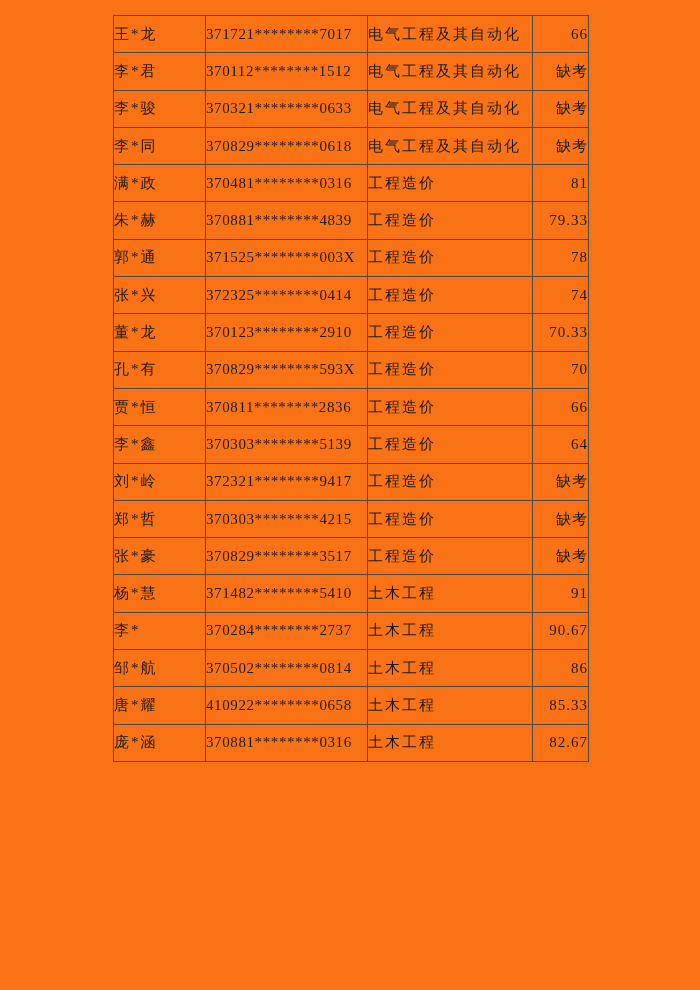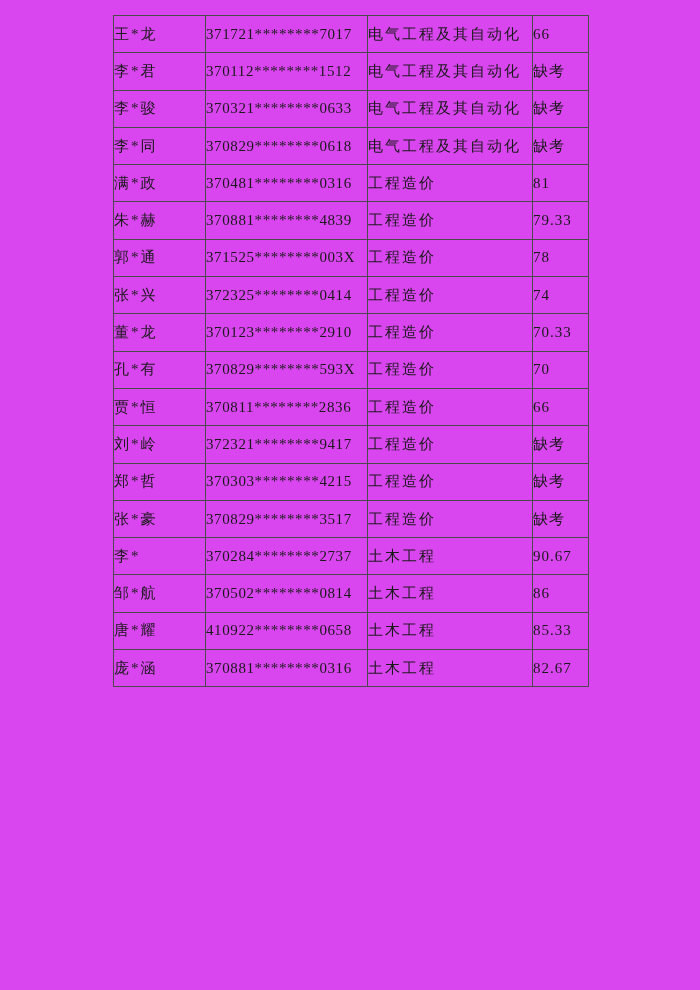--- a/index.html
+++ b/index.html
@@ -10,21 +10,21 @@
   body {
     width: 700px;
     height: 990px;
     font-family: "Liberation Serif", "DejaVu Serif", serif;
     color: #1a1a1a;
   }
   .page {
     position: relative;
     width: 700px;
     height: 990px;
-    background: #d946ef;
+    background: #f97316;
     overflow: hidden;
   }
   table.results-table {
     position: absolute;
     left: 113px;
     top: 15px;
     width: 475px;
     border-collapse: collapse;
     table-layout: fixed;
   }
@@ -44,21 +44,21 @@
   }
   td.cell-id {
     padding-left: 8px;
     letter-spacing: 0.6px;
   }
   td.cell-major {
     padding-left: 8px;
     letter-spacing: 2px;
   }
   td.cell-score {
-    text-align: left;
+    text-align: right;
     letter-spacing: 1px;
     margin-left: 48px;
   }
 </style>
 </head>
 <body>
 
 <div class="page">
   <table class="results-table">
     <colgroup>
@@ -142,20 +142,26 @@
   </tr>
 
   <tr>
     <td class="cell-name">贾*恒</td>
     <td class="cell-id">370811********2836</td>
     <td class="cell-major">工程造价</td>
     <td class="cell-score">66</td>
   </tr>
 
 
+  <tr>
+    <td class="cell-name">李*鑫</td>
+    <td class="cell-id">370303********5139</td>
+    <td class="cell-major">工程造价</td>
+    <td class="cell-score">64</td>
+  </tr>
 
   <tr>
     <td class="cell-name">刘*岭</td>
     <td class="cell-id">372321********9417</td>
     <td class="cell-major">工程造价</td>
     <td class="cell-score">缺考</td>
   </tr>
 
   <tr>
     <td class="cell-name">郑*哲</td>
@@ -164,20 +170,26 @@
     <td class="cell-score">缺考</td>
   </tr>
 
   <tr>
     <td class="cell-name">张*豪</td>
     <td class="cell-id">370829********3517</td>
     <td class="cell-major">工程造价</td>
     <td class="cell-score">缺考</td>
   </tr>
 
+  <tr>
+    <td class="cell-name">杨*慧</td>
+    <td class="cell-id">371482********5410</td>
+    <td class="cell-major">土木工程</td>
+    <td class="cell-score">91</td>
+  </tr>
 
   <tr>
     <td class="cell-name">李*</td>
     <td class="cell-id">370284********2737</td>
     <td class="cell-major">土木工程</td>
     <td class="cell-score">90.67</td>
   </tr>
 
   <tr>
     <td class="cell-name">邹*航</td>

